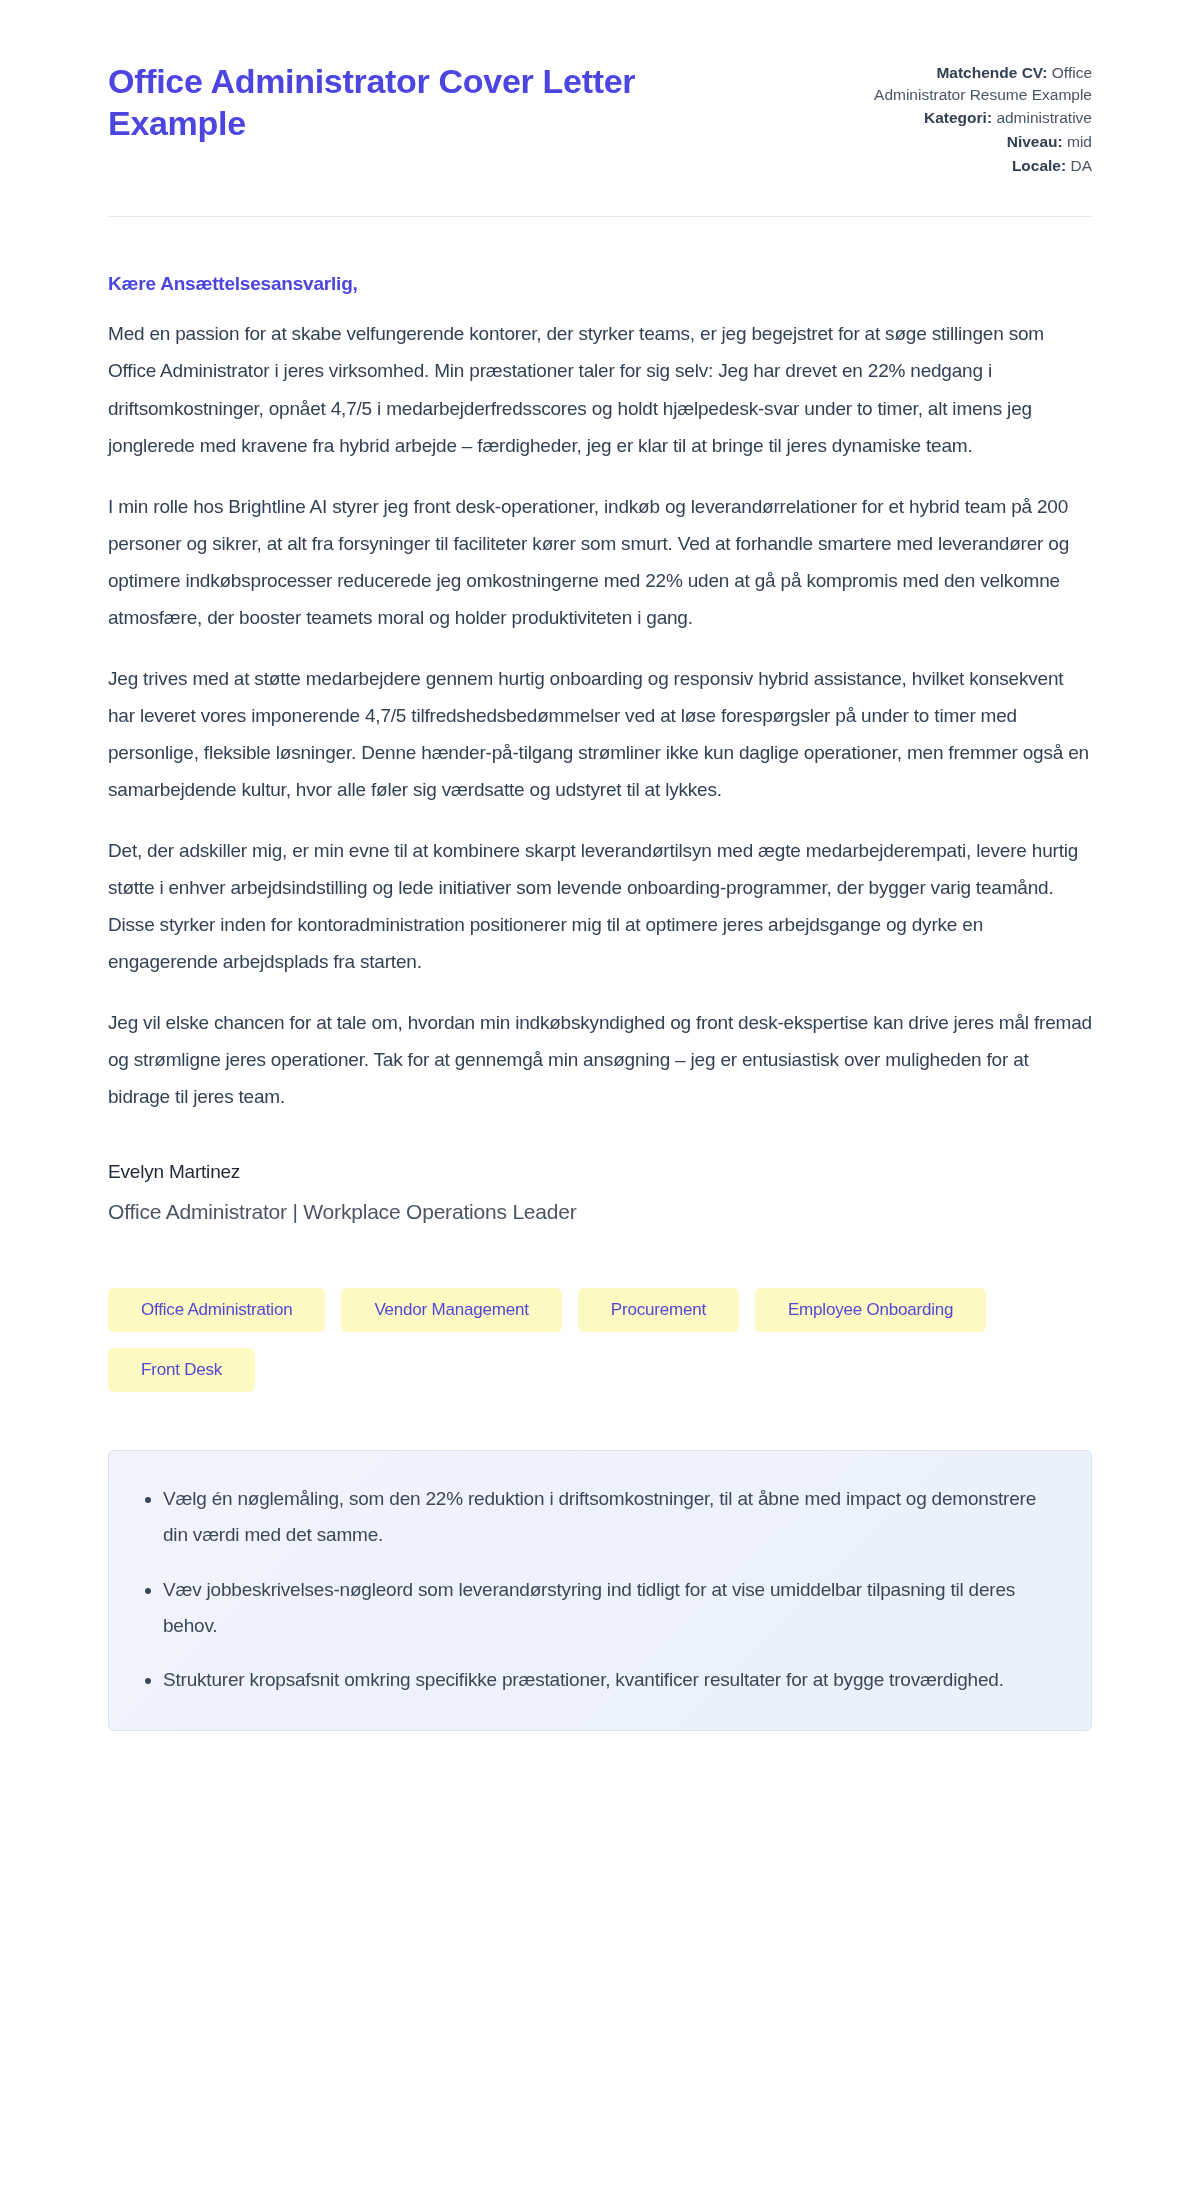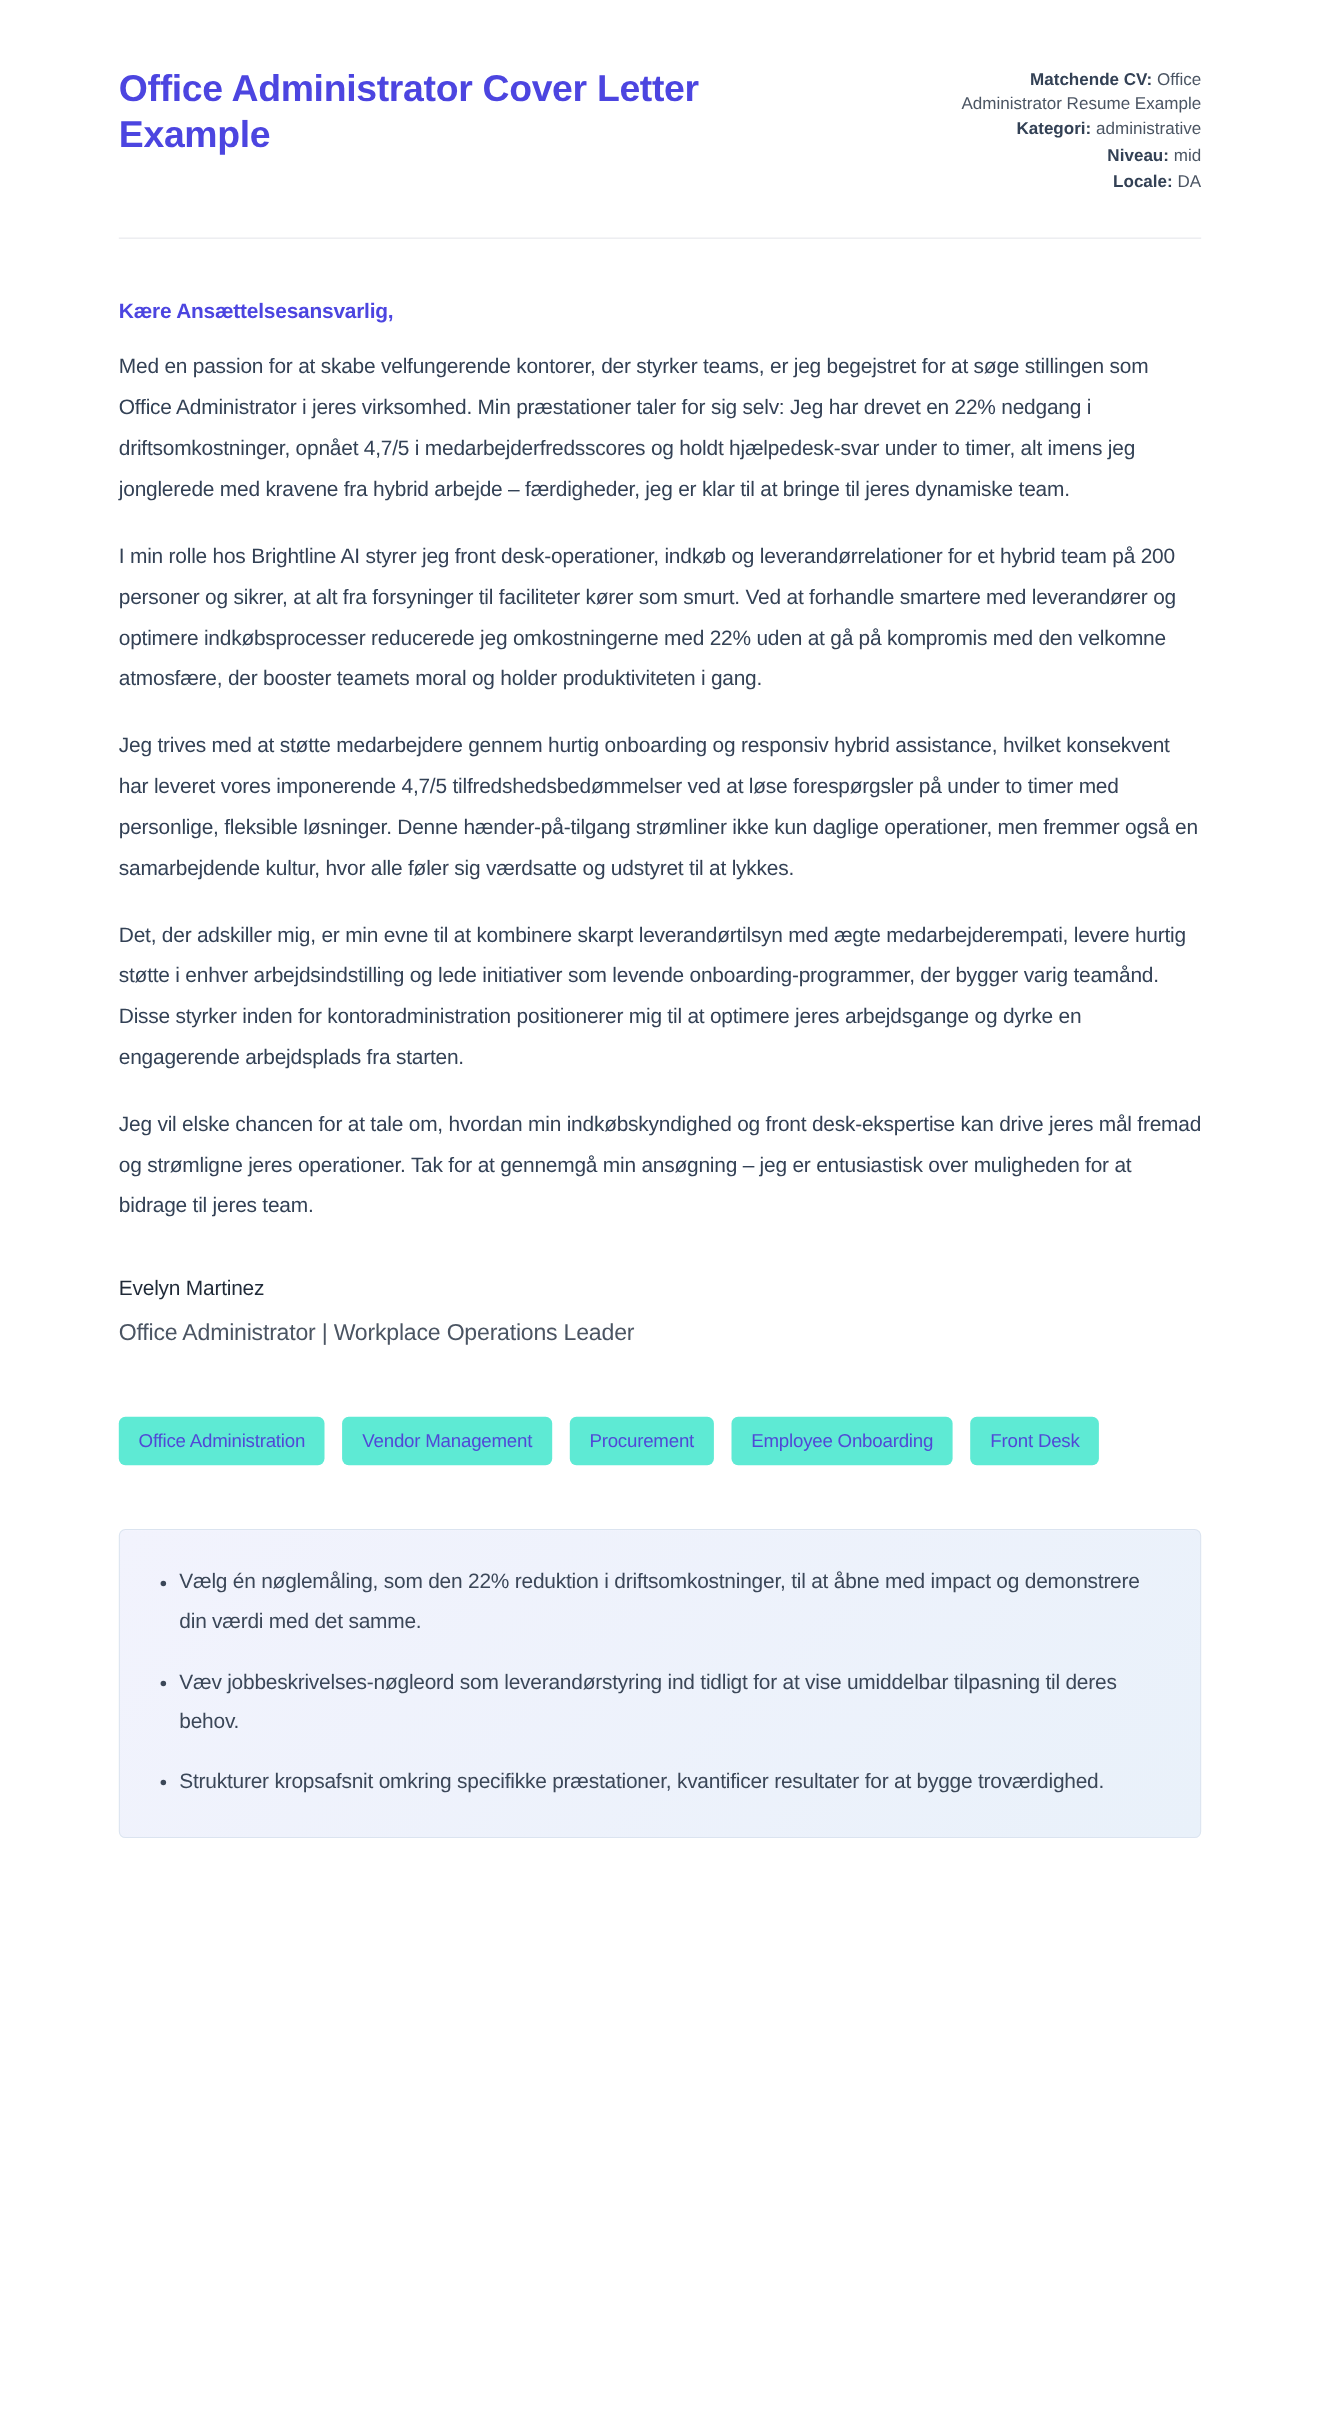--- a/index.html
+++ b/index.html
@@ -82,25 +82,25 @@
     margin-top: 17px;
     font-size: 21px;
     color: #4b5563;
     letter-spacing: -0.2px;
   }
 
   
   .tags { margin-top: 64px; display: flex; flex-wrap: wrap; gap: 16px; }
   .tag {
     display: inline-block;
-    background: #5eead4;
+    background: #fef9c3;
     color: #5148d6;
     font-size: 17px;
     letter-spacing: -0.2px;
-    padding: 12px 18px;
+    padding: 12px 33px;
     border-radius: 6px;
     white-space: nowrap;
   }
 
   
   .tipbox {
     margin-top: 58px;
     background: linear-gradient(135deg, #f2f3fd 0%, #e9f1fa 100%);
     border: 1px solid #dbe4f0;
     border-radius: 6px;

